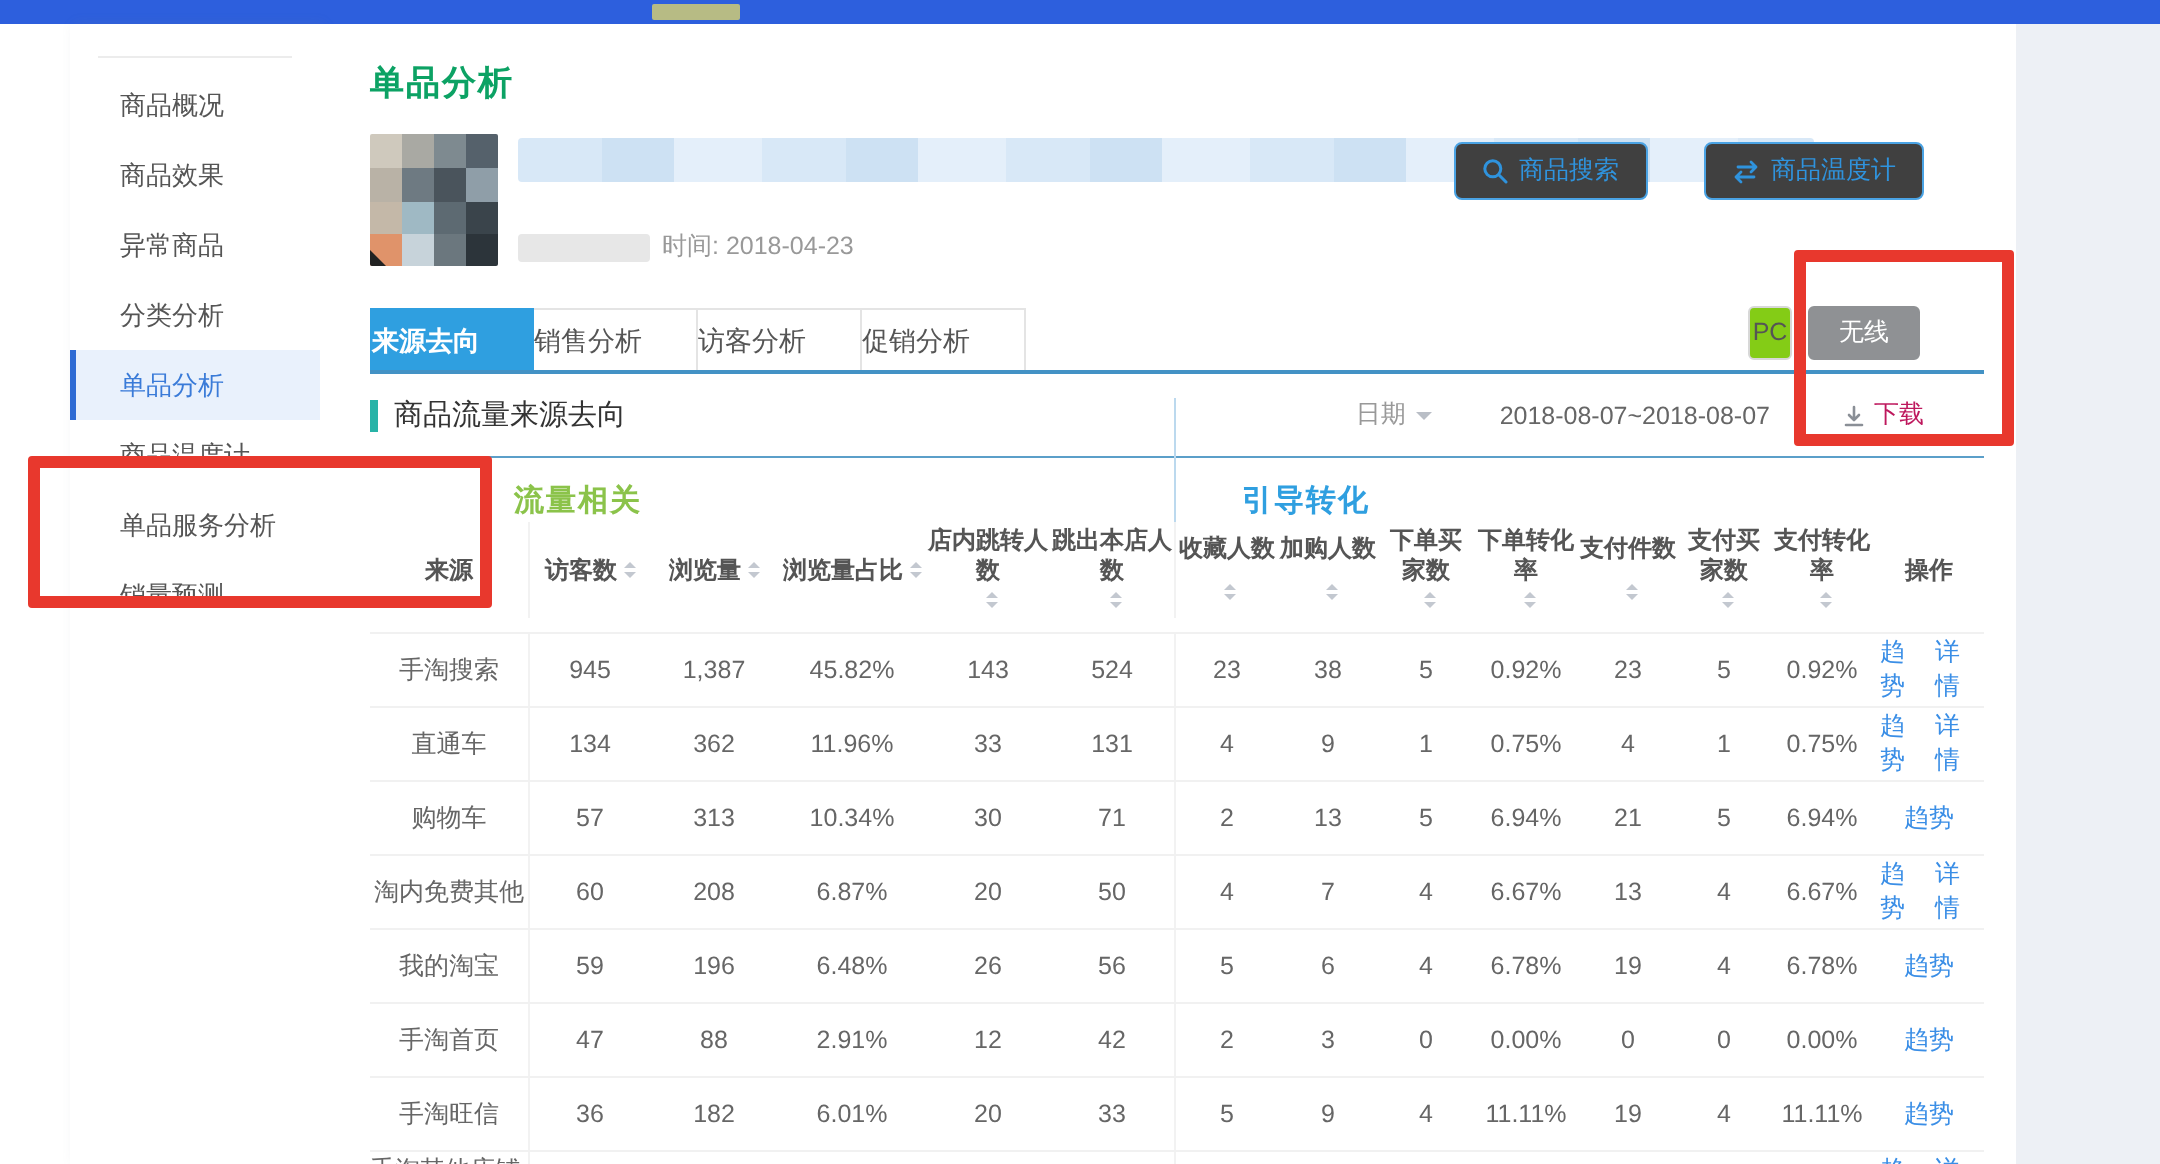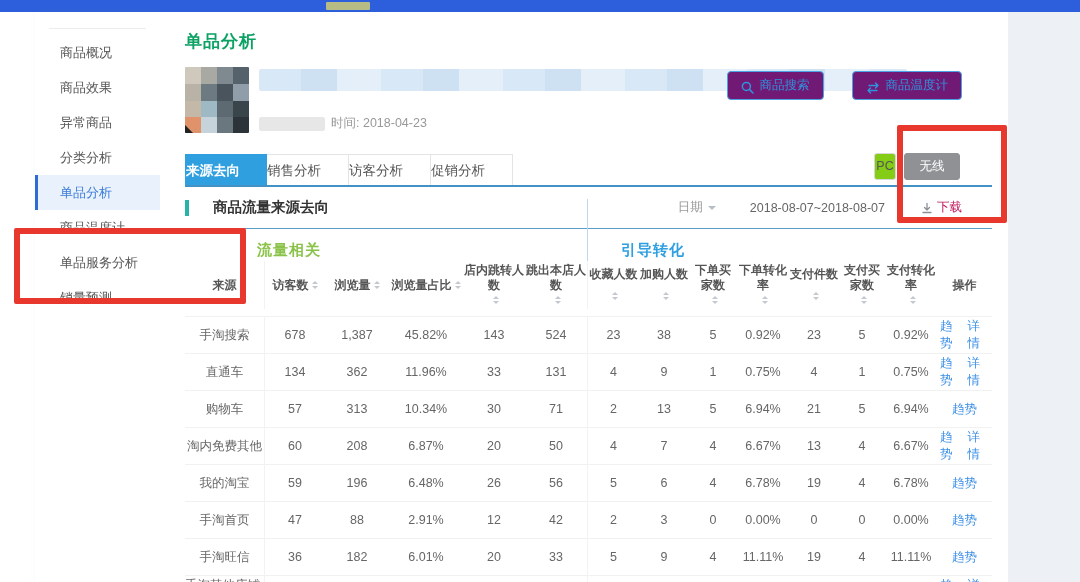--- a/index.html
+++ b/index.html
@@ -31,37 +31,37 @@
   .page-title { font-size:17px; font-weight:bold; color:#0ca264; letter-spacing:1px; }
 
   .product-row { position:relative; margin-top:14px; height:74px; }
   .thumb { position:absolute; left:0; top:0; width:64px; height:66px; overflow:hidden; border-radius:1px; }
   .p-title-redact { position:absolute; left:74px; top:2px; width:648px; height:22px; border-radius:2px;
     background:repeating-linear-gradient(90deg,#d8e8f7 0 42px,#cde1f3 42px 78px,#e4effa 78px 122px); }
   .p-pub { position:absolute; left:74px; top:48px; display:flex; align-items:center; gap:6px; }
   .redact-sm { width:66px; height:14px; background:#e7e7e7; border-radius:2px; }
   .pub-text { font-size:12.5px; color:#999; }
   .hdr-btns { position:absolute; right:46px; top:4px; display:flex; gap:28px; }
-  .obtn { display:flex; align-items:flex-end; gap:6px; padding:5px 13px; background:#701a75;
+  .obtn { display:flex; align-items:center; gap:6px; padding:5px 13px; background:#404040;
     border:1px solid #4aa3e4; border-radius:4px; color:#2f93dd; font-size:12.5px; cursor:pointer; }
 
   
   .tabs-row { margin-top:12px; width:807px; display:flex; align-items:flex-end; border-bottom:2px solid #4392c5; }
   .tab { width:82px; height:31px; line-height:31px; text-align:left; font-size:13.5px; color:#555;
     background:#fff; border:1px solid #e4e4e4; border-bottom:none; border-left:none; cursor:pointer; }
   .tab:first-child { border-left:1px solid #e4e4e4; }
   .tab.active { background:#2f9fe0; color:#fff; border-color:#2f9fe0; font-weight:bold; }
   .toggle-wrap { margin-left:auto; margin-right:32px; display:flex; gap:8px; align-items:center; margin-bottom:5px; }
   .tg { height:27px; line-height:25px; text-align:center; font-size:12.5px; border-radius:3px; cursor:pointer; }
   .tg.plain { width:22px; background:#84cc16; border:1px solid #d8d8d8; color:#555; }
   .tg.sel { width:56px; background:#8f9194; border:1px solid #8f9194; color:#fff; }
 
   
   .section-row { width:807px; height:42px; display:flex; align-items:center; border-bottom:1px solid #5b9fc9; }
-  .sec-title { display:flex; align-items:center; gap:24px; font-size:14.5px; font-weight:bold; color:#333; }
+  .sec-title { display:flex; align-items:center; gap:8px; font-size:14.5px; font-weight:normal; color:#333; }
   .sec-bar { width:4px; height:16px; background:#27b3a7; }
   .date-label { margin-left:auto; display:flex; align-items:center; gap:5px; font-size:12.5px; color:#999; cursor:pointer; }
   .caret { width:0; height:0; border:4px solid transparent; border-top-color:#b9bec6; margin-top:4px; }
   .date-range { margin-left:34px; font-size:12.5px; color:#666; cursor:pointer; }
   .download { margin-left:36px; margin-right:30px; display:flex; align-items:center; gap:4px;
     font-size:12.5px; color:#be185d; cursor:pointer; }
 
   
   .grp-row { position:relative; width:807px; height:28px; margin-top:4px; }
   .grp-a { position:absolute; left:72px; top:8px; font-size:15px; font-weight:bold; color:#8bc34a; letter-spacing:1px; }
@@ -299,21 +299,21 @@
           </span>
         </div>
         <div class="th c13">
           <span class="lbl">操作</span>
         </div>
       </div>
 
     <div class="tbody" id="table-body">
         <div class="tr cols">
           <div class="td c0">手淘搜索</div>
-          <div class="td c1">678</div>
+          <div class="td c1">945</div>
           <div class="td c2">1,387</div>
           <div class="td c3">45.82%</div>
           <div class="td c4">143</div>
           <div class="td c5">524</div>
           <div class="td c6">23</div>
           <div class="td c7">38</div>
           <div class="td c8">5</div>
           <div class="td c9">0.92%</div>
           <div class="td c10">23</div>
           <div class="td c11">5</div>

